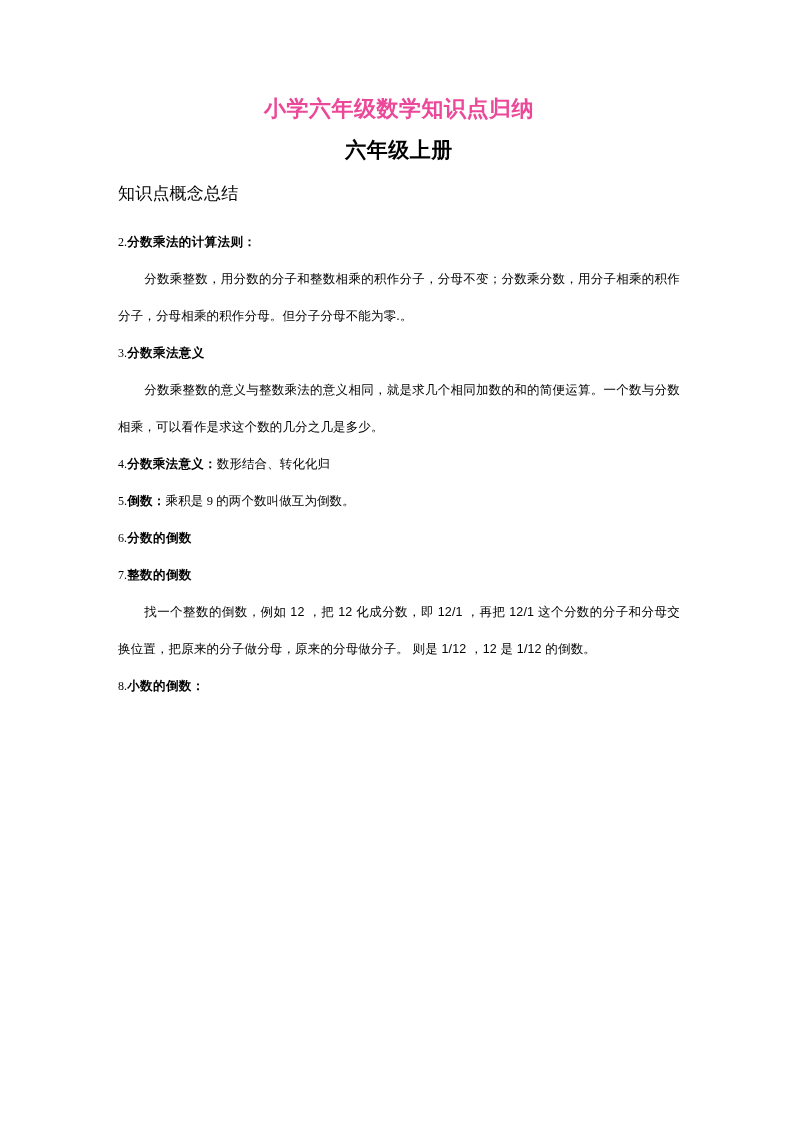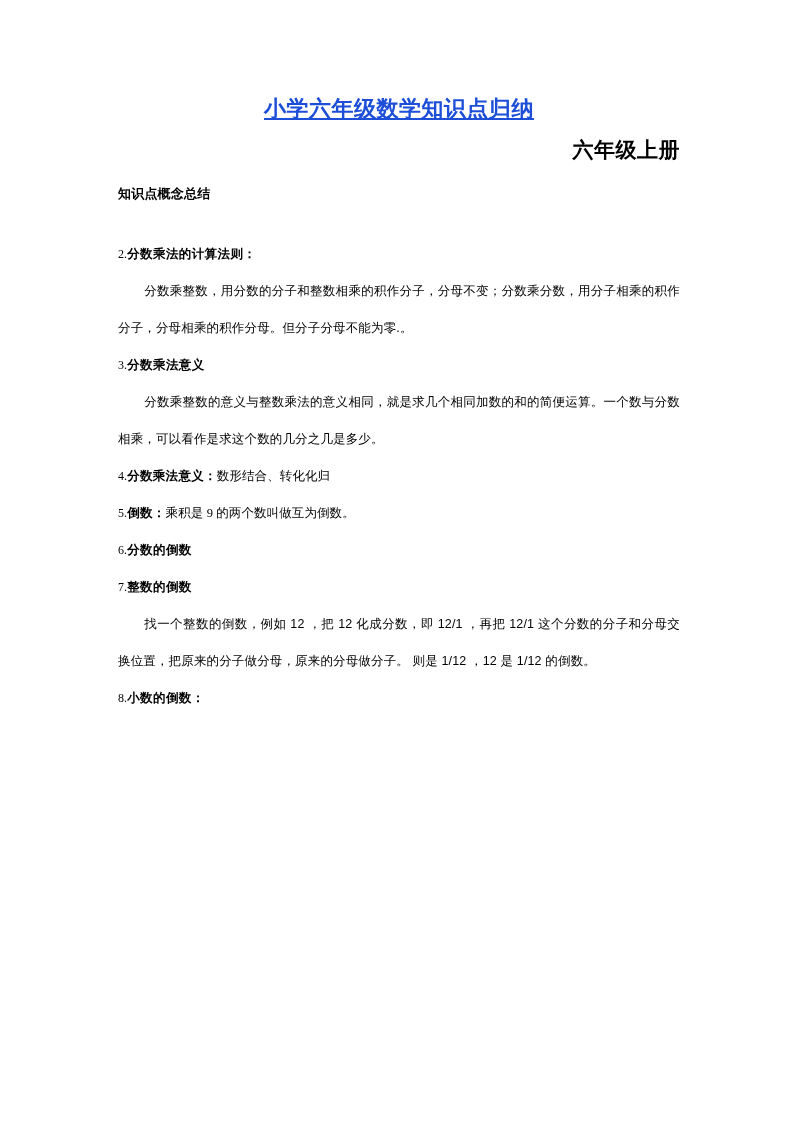--- a/index.html
+++ b/index.html
@@ -34,41 +34,40 @@
 
   
   .doc-title {
     font-family: "Liberation Sans", "DejaVu Sans", sans-serif;
     font-weight: bold;
     font-size: 22px;
     line-height: 34px;
     text-align: center;
     letter-spacing: 0.5px;
     margin: 0 0 8px 0;
-    color: #1d4ed8;
-    text-decoration: underline;
+    color: #ec4899;
   }
   .doc-subtitle {
     font-family: "Liberation Sans", "DejaVu Sans", sans-serif;
     font-weight: bold;
     font-size: 21px;
     line-height: 32px;
-    text-align: right;
+    text-align: center;
     letter-spacing: 0.5px;
     margin: 0 0 18px 0;
     color: #000;
   }
 
   
   .section-heading {
     font-family: "Liberation Sans", "DejaVu Sans", sans-serif;
-    font-weight: bold;
-    font-size: 13px;
+    font-weight: normal;
+    font-size: 17px;
     line-height: 20px;
-    margin: 0 0 32px 0;
+    margin: 0 0 20px 0;
     letter-spacing: 0.2px;
   }
 
   
   .entry {
     font-size: 12.5px;
     line-height: 37px;
     margin: 0;
     text-align: justify;
     text-justify: inter-ideograph;

